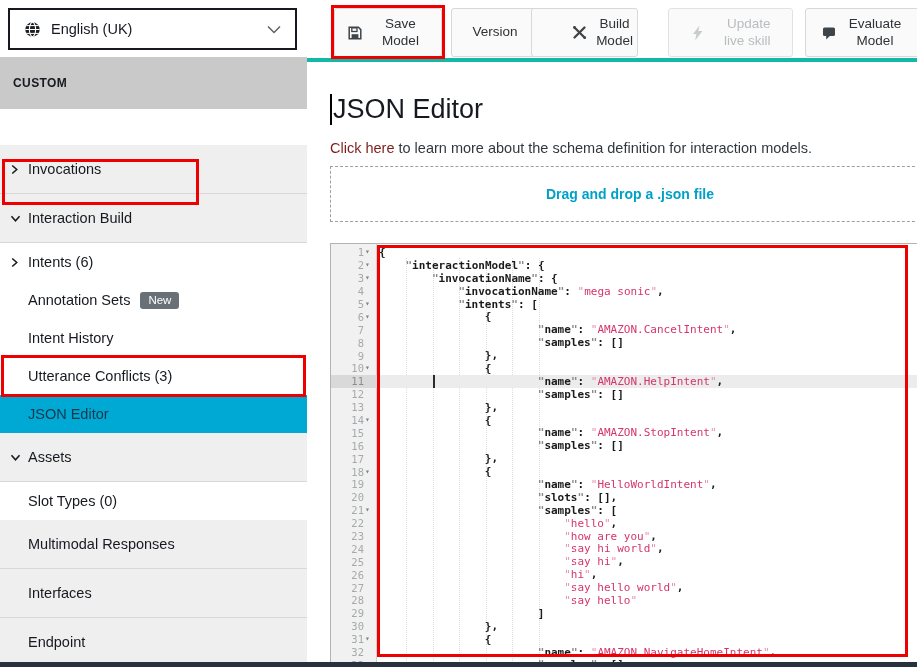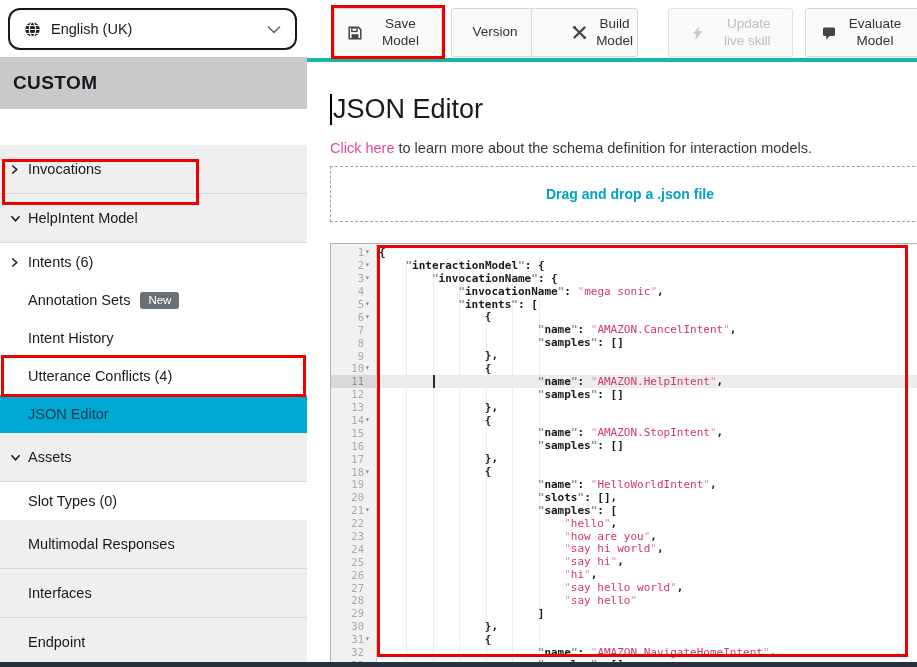--- a/index.html
+++ b/index.html
@@ -2,25 +2,25 @@
 <html><head>
 <meta charset="utf-8">
 <style>
   * { margin:0; padding:0; box-sizing:border-box; }
   html,body { width:917px; height:667px; overflow:hidden; }
   body { position:relative; background:#fff; font-family:"Liberation Sans", sans-serif; color:#16191f; }
 
   
   .sidebar { position:absolute; left:0; top:0; width:307px; height:667px; background:#fff; }
   .lang-select { position:absolute; left:8px; top:8px; width:289px; height:42px;
-    border:2px solid #16191f; border-radius:12px; background:#fff; display:flex; align-items:center;
+    border:2px solid #16191f; border-radius:0; background:#fff; display:flex; align-items:center;
     padding:0 14px; gap:10px; cursor:pointer; }
   .lang-select .lbl { font-size:14.5px; flex:1; }
   .section-head { position:absolute; left:0; width:307px; background:#c9c9c9; display:flex; align-items:center;
-    padding-left:13px; font-weight:bold; font-size:19px; letter-spacing:.4px; color:#16191f; }
+    padding-left:13px; font-weight:bold; font-size:12px; letter-spacing:.4px; color:#16191f; }
   .sect-custom { top:57px; height:52px; }
   .sect-models { top:631px; height:31px; }
   .nav { position:absolute; left:0; top:109px; width:307px;margin-top:36px; }
   .nav-item { display:flex; align-items:center; width:307px; font-size:14.5px; cursor:pointer; }
   .nav-item .chev { width:18px; margin-left:10px; display:flex; align-items:center; }
   .nav-item .nolbl { width:18px; margin-left:10px; }
   .nav-item.top { height:49px; background:#efefef; border-bottom:1px solid #d8d8d8; }
   .nav-item.child { height:38px; background:#fff;text-align:center; }
   .nav-item.active { background:#00a8d4; color:#14384e; }
   .badge { margin-left:10px; background:#687078; color:#fff; font-size:11.5px; border-radius:3px;
@@ -33,21 +33,21 @@
   .tb-btn { position:absolute; top:8px; height:49px; background:#fafafa; border:1px solid #d5d9d9;
     border-radius:3px; display:flex; align-items:center; justify-content:center; gap:9px;
     font-size:13.5px; color:#2f3337; cursor:pointer; padding:0 8px; }
   .tb-btn .t { text-align:center; line-height:1.22; }
   .tb-btn.disabled { color:#b8bdbf; border-color:#e0e3e3; cursor:default; }
 
   .page-title { position:absolute; left:23px; top:94px; font-size:27px; font-weight:400; color:#16191f;
     display:flex; align-items:center; }
   .caret-bar { display:inline-block; width:2px; height:31px; background:#000; margin-right:1px; }
   .subtitle { position:absolute; left:23px; top:140px; font-size:14.5px; color:#31393f; }
-  .subtitle a { color:#ec4899; text-decoration:none; cursor:pointer; }
+  .subtitle a { color:#7f1d1d; text-decoration:none; cursor:pointer; }
   .dropzone { position:absolute; left:23px; top:166px; width:600px; height:56px;
     border:1px dashed #9aa0a6; display:flex; align-items:center; justify-content:center; cursor:pointer; }
   .dropzone .dz { color:#00a1c9; font-weight:bold; font-size:14px; }
 
   
   .editor { position:absolute; left:330px; top:243px; width:595px; height:424px;
     border-top:1px solid #b3b3b3; border-left:1px solid #b3b3b3; background:#fff; overflow:hidden;
     font-family:"DejaVu Sans Mono", monospace; font-size:11px; }
   .ed-inner { position:absolute; left:0; top:2px; width:100%; }
   .gut-col { position:absolute; left:0; top:0; width:46px; height:424px; background:#f1f1f1;
@@ -105,42 +105,42 @@
           </svg>
         </span>
         <span>Invocations</span>
       </div>
       <div class="nav-item top">
         <span class="chev">
           <svg width="11" height="9" viewBox="0 0 12 10">
             <path d="M1.5 2.5 L6 7.5 L10.5 2.5" fill="none" stroke="#16191f" stroke-width="1.7"></path>
           </svg>
         </span>
-        <span>HelpIntent Model</span>
+        <span>Interaction Build</span>
       </div>
       <div class="nav-item child">
         <span class="chev">
           <svg width="9" height="11" viewBox="0 0 10 12">
             <path d="M2.5 1.5 L7.5 6 L2.5 10.5" fill="none" stroke="#16191f" stroke-width="1.7"></path>
           </svg>
         </span>
         <span>Intents (6)</span>
       </div>
       <div class="nav-item child">
         <span class="nolbl"></span>
         <span>Annotation Sets</span>
         <span class="badge">New</span>
       </div>
       <div class="nav-item child">
         <span class="nolbl"></span>
         <span>Intent History</span>
       </div>
       <div class="nav-item child">
         <span class="nolbl"></span>
-        <span>Utterance Conflicts (4)</span>
+        <span>Utterance Conflicts (3)</span>
       </div>
       <div class="nav-item child active">
         <span class="nolbl"></span>
         <span>JSON Editor</span>
       </div>
       <div class="nav-item top">
         <span class="chev">
           <svg width="11" height="9" viewBox="0 0 12 10">
             <path d="M1.5 2.5 L6 7.5 L10.5 2.5" fill="none" stroke="#16191f" stroke-width="1.7"></path>
           </svg>

